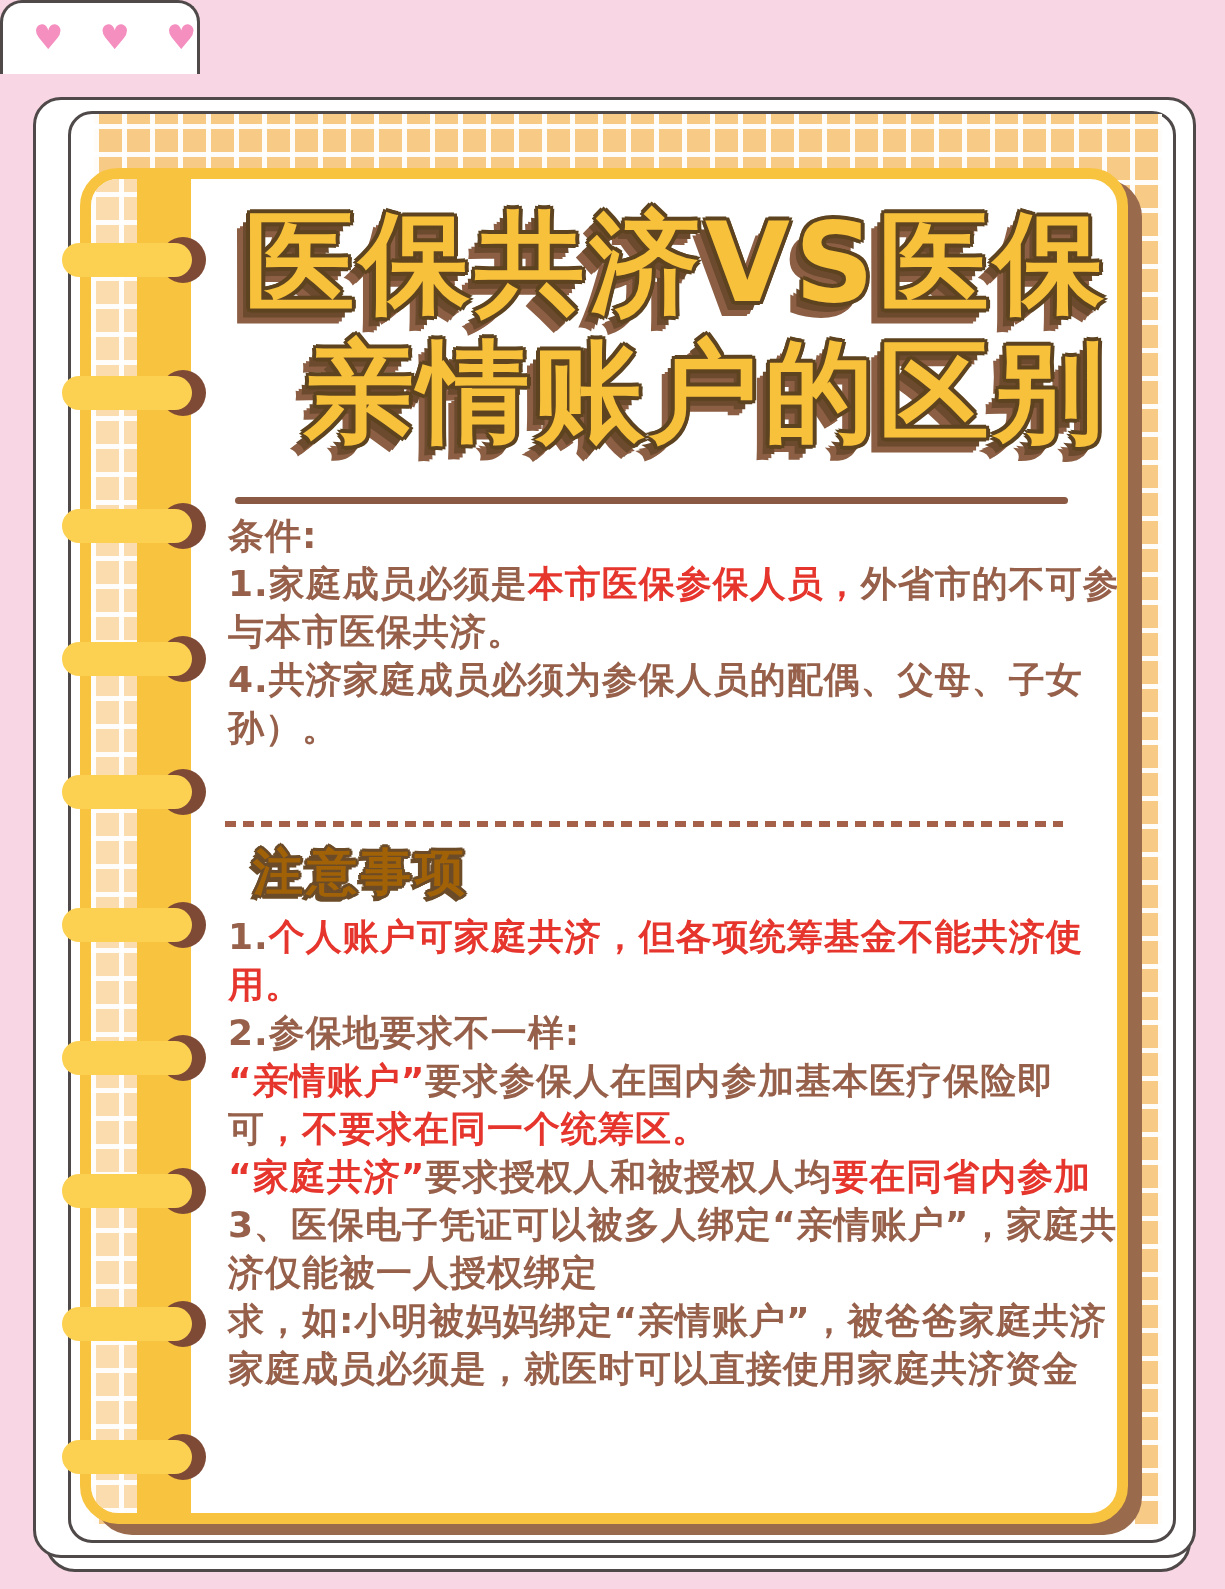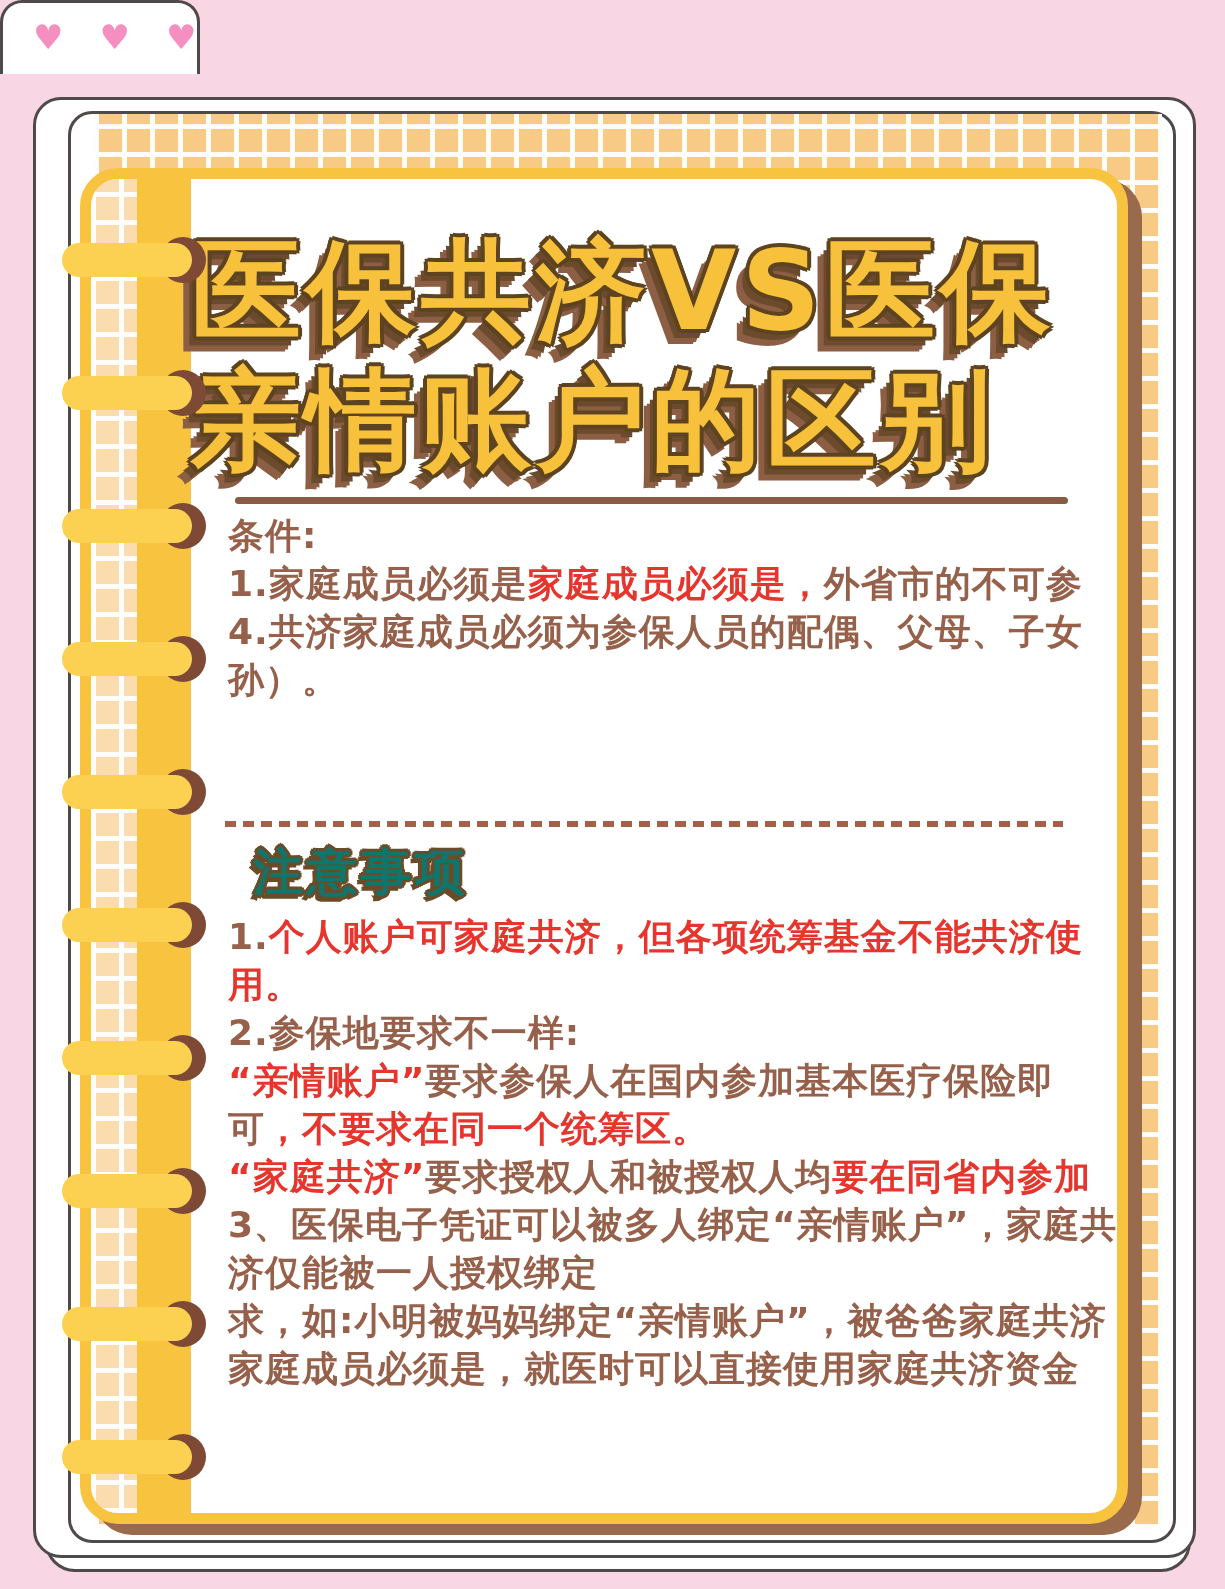--- a/index.html
+++ b/index.html
@@ -59,21 +59,21 @@
     position:absolute;right:0;top:0;width:46px;height:46px;border-radius:50%;
     background:#7f4a35;
   }
   .clip .bar{
     position:absolute;left:0;top:6px;width:130px;height:34px;border-radius:17px;
     background:#fcd152;
   }
 
   
   #title-block{
-    position:absolute;left:100px;right:8px;top:48px;text-align:left;
+    position:absolute;left:100px;right:8px;top:20px;text-align:right;
   }
   .title-line{
     font-weight:900;font-size:110px;line-height:129px;letter-spacing:5px;
     color:#f7c13b;white-space:nowrap;
     text-shadow:
       -4px 0 #5d431f, 4px 0 #5d431f, 0 -4px #5d431f, 0 4px #5d431f,
       -3px -3px #5d431f, 3px -3px #5d431f, -3px 3px #5d431f, 3px 3px #5d431f,
       -7px 9px 0 #6b4a2d,
       -10px 13px 0 #8c5f45,
       -13px 15px 0 #8c5f45;
@@ -92,21 +92,21 @@
   .c-brown{color:#96604a;}
   .c-red{color:#e6352c;}
   #conditions{top:333px;}
   #dashed-divider{
     position:absolute;left:134px;top:642px;width:838px;height:6px;
     background:repeating-linear-gradient(90deg,#a5604a 0 11px,transparent 11px 18px);
   }
   #notes-heading{
     position:absolute;left:162px;top:660px;
     font-size:50px;line-height:66px;font-weight:900;letter-spacing:4px;
-    color:#0f766e;white-space:nowrap;
+    color:#a16207;white-space:nowrap;
     text-shadow:
       -3px 0 #6b4b28, 3px 0 #6b4b28, 0 -3px #6b4b28, 0 3px #6b4b28,
       -2px -2px #6b4b28, 2px -2px #6b4b28, -2px 2px #6b4b28, 2px 2px #6b4b28,
       -4px 5px 0 #6b4b28;
   }
   #notes{top:734px;}
 </style>
 </head>
 <body>
 
@@ -128,21 +128,22 @@
     <div id="spine-band"></div>
 
     <div id="title-block">
       <div class="title-line">医保共济VS医保</div>
       <div class="title-line">亲情账户的区别</div>
     </div>
     <div id="title-underline"></div>
 
     <div id="conditions" class="textcol">
         <div class="tline"><span class="c-brown">条件:</span></div>
-        <div class="tline"><span class="c-brown">1.家庭成员必须是</span><span class="c-red">家庭成员必须是，</span><span class="c-brown">外省市的不可参</span></div>
+        <div class="tline"><span class="c-brown">1.家庭成员必须是</span><span class="c-red">本市医保参保人员，</span><span class="c-brown">外省市的不可参</span></div>
+        <div class="tline"><span class="c-brown">与本市医保共济。</span></div>
         <div class="tline"><span class="c-brown">4.共济家庭成员必须为参保人员的配偶、父母、子女</span></div>
         <div class="tline"><span class="c-brown">孙）。</span></div>
       </div>
 
     <div id="dashed-divider"></div>
 
     <div id="notes-heading">注意事项</div>
 
     <div id="notes" class="textcol">
         <div class="tline"><span class="c-brown">1.</span><span class="c-red">个人账户可家庭共济，但各项统筹基金不能共济使</span></div>

